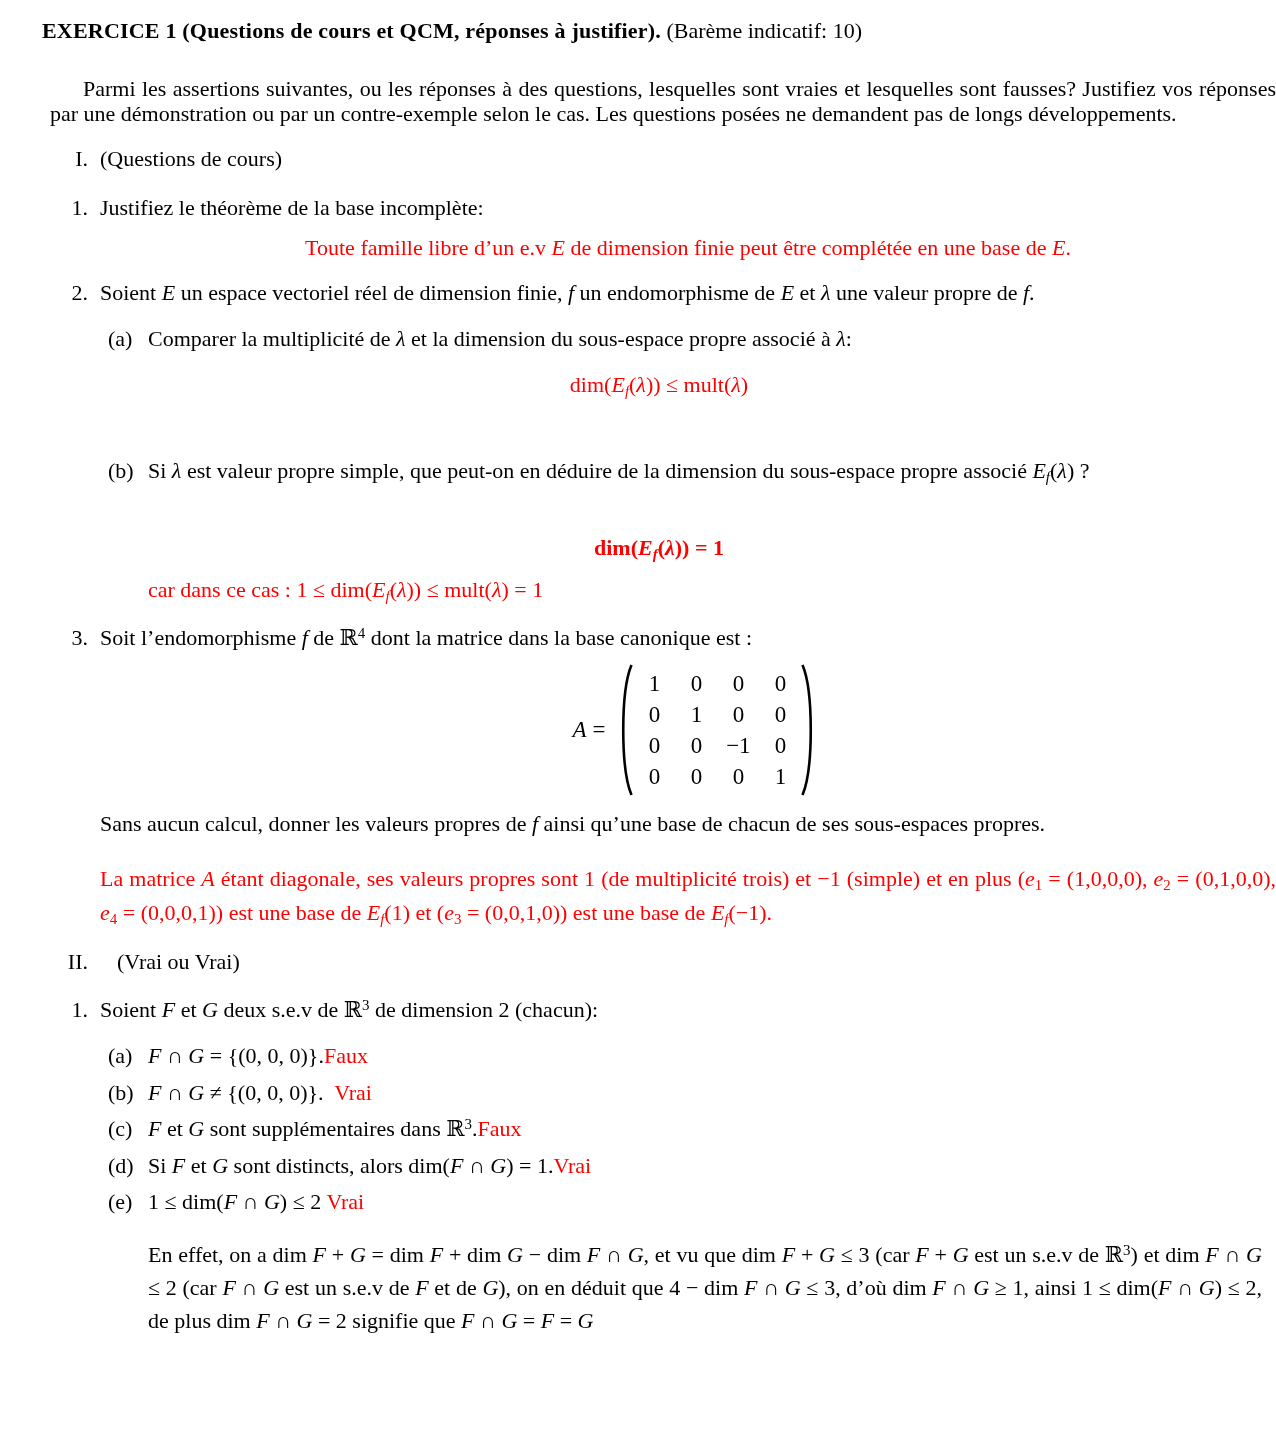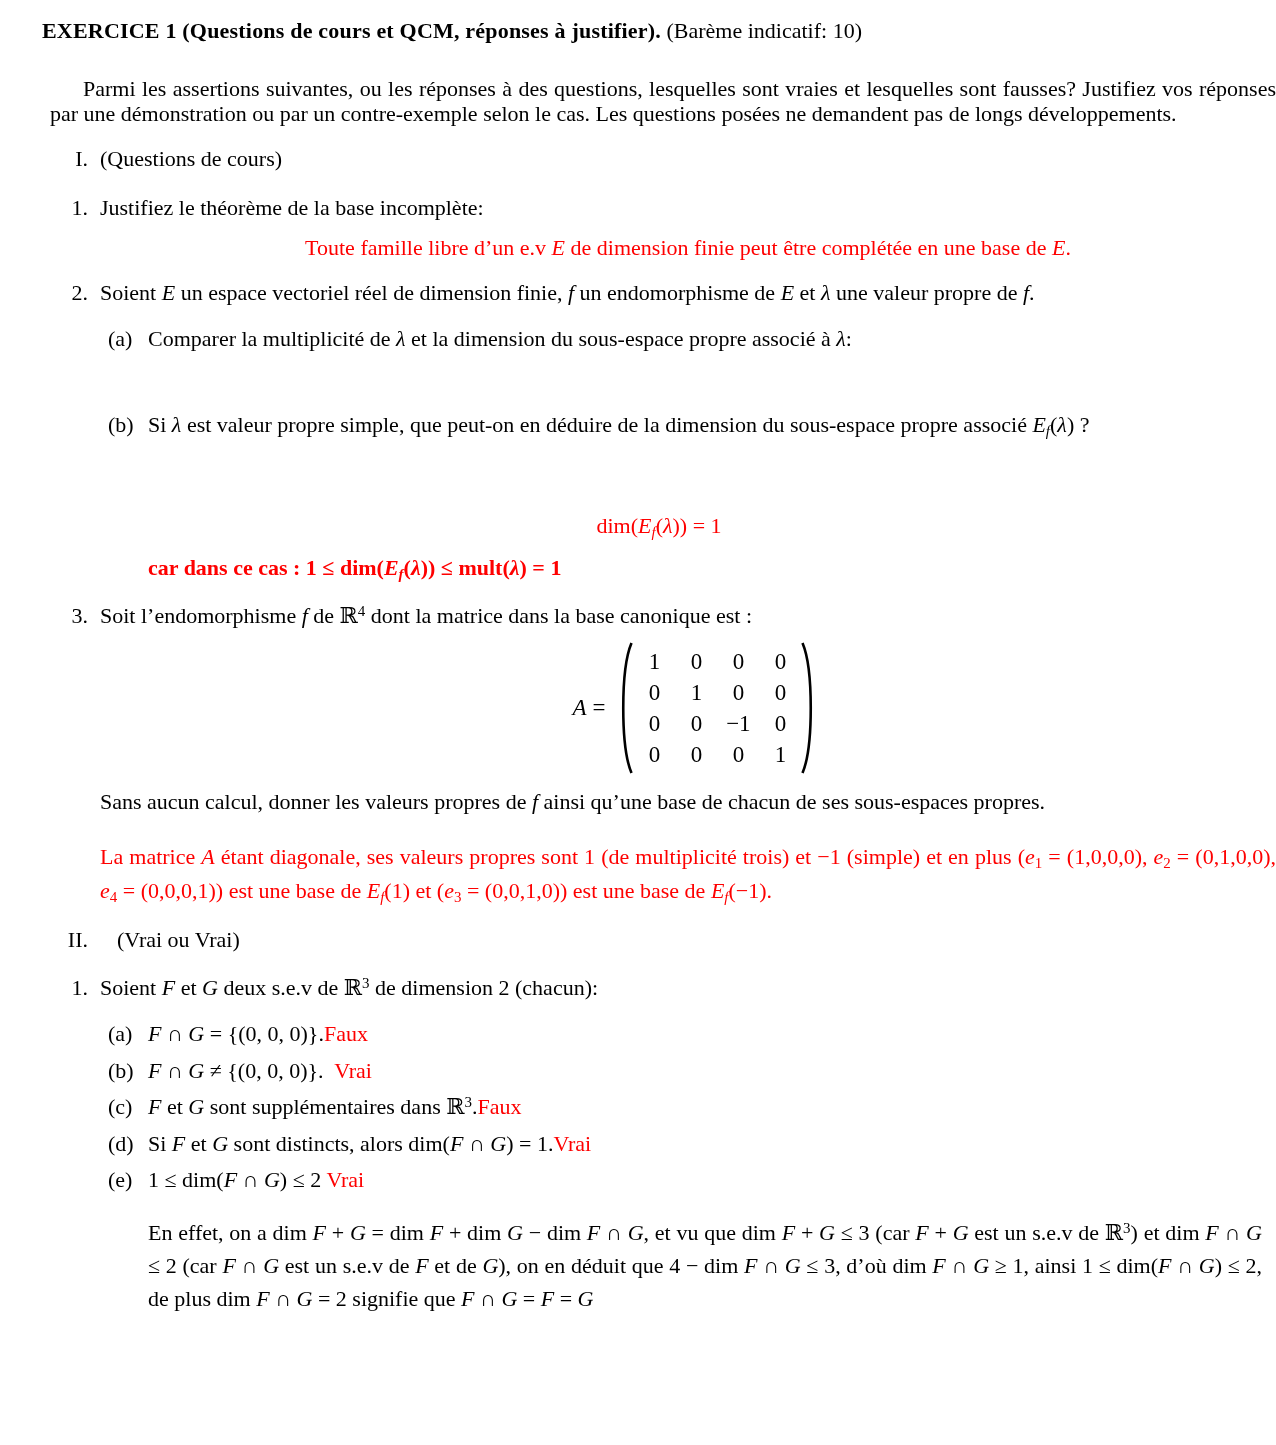--- a/index.html
+++ b/index.html
@@ -28,22 +28,22 @@
   .q1 { margin-top: 0; }
   .answer-line { margin: 7px 0 0 58px; line-height: 33px; text-align: center; }
   .q2 { margin-top: 12px; }
 
   .subrow { display: flex; align-items: baseline; margin-left: 66px; line-height: 33px; }
   .sublbl { width: 32px; min-width: 32px; margin-right: 8px; }
   .sub-a { margin-top: 13px; }
   .formula { text-align: center; line-height: 33px; }
   .formula-a { margin-top: 13px; }
   .sub-b { margin-top: 53px; }
-  .formula-b { margin-top: 68px; }
-  .note-car { margin: 9px 0 0 106px; line-height: 33px; font-weight: bold; }
+  .formula-b { margin-top: 44px; font-weight: bold; }
+  .note-car { margin: 9px 0 0 106px; line-height: 33px; }
 
   .q3 { margin-top: 15px; }
   .matrix-wrap { display: flex; justify-content: center; align-items: center; margin-top: 8px; position: relative; left: 36px; width: fit-content; margin-left: auto; margin-right: auto; }
   .matrix-lhs { margin-right: 12px; font-size: 23px; }
   .matrix-grid {
     display: grid; grid-template-columns: repeat(4, minmax(30px, auto));
     column-gap: 12px; text-align: center; line-height: 31px; font-size: 23px;
     padding: 3px 5px;
   }
   .paren { display: block; }
@@ -81,20 +81,21 @@
 
   <div class="row q2">
     <span class="lbl">2.</span>
     <span class="content">Soient <i>E</i> un espace vectoriel réel de dimension finie, <i>f</i> un endomorphisme de <i>E</i> et <i>λ</i> une valeur propre de <i>f</i>.</span>
   </div>
 
   <div class="subrow sub-a">
     <span class="sublbl">(a)</span>
     <span class="content">Comparer la multiplicité de <i>λ</i> et la dimension du sous-espace propre associé à <i>λ</i>:</span>
   </div>
+  <div class="formula formula-a red">dim(<i>E</i><sub><i>f</i></sub>(<i>λ</i>)) ≤ mult(<i>λ</i>)</div>
 
   <div class="subrow sub-b">
     <span class="sublbl">(b)</span>
     <span class="content">Si <i>λ</i> est valeur propre simple, que peut-on en déduire de la dimension du sous-espace propre associé <i>E</i><sub><i>f</i></sub>(<i>λ</i>) ?</span>
   </div>
   <div class="formula formula-b red">dim(<i>E</i><sub><i>f</i></sub>(<i>λ</i>)) = 1</div>
   <div class="note-car red">car dans ce cas : 1 ≤ dim(<i>E</i><sub><i>f</i></sub>(<i>λ</i>)) ≤ mult(<i>λ</i>) = 1</div>
 
   <div class="row q3">
     <span class="lbl">3.</span>

